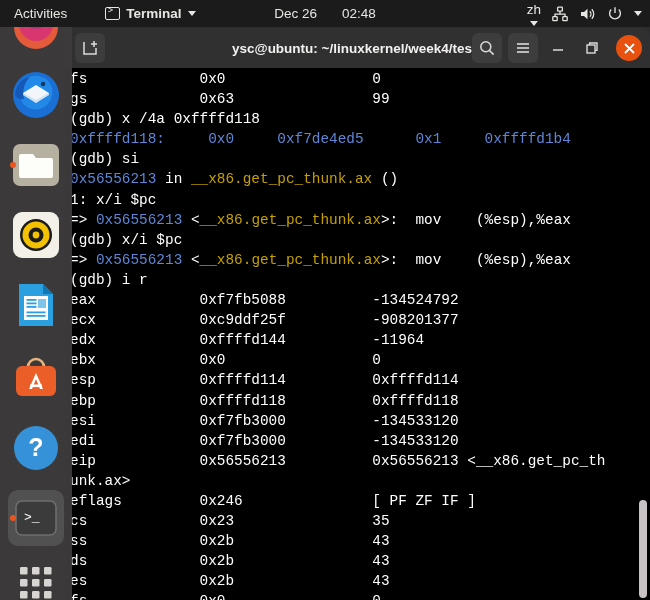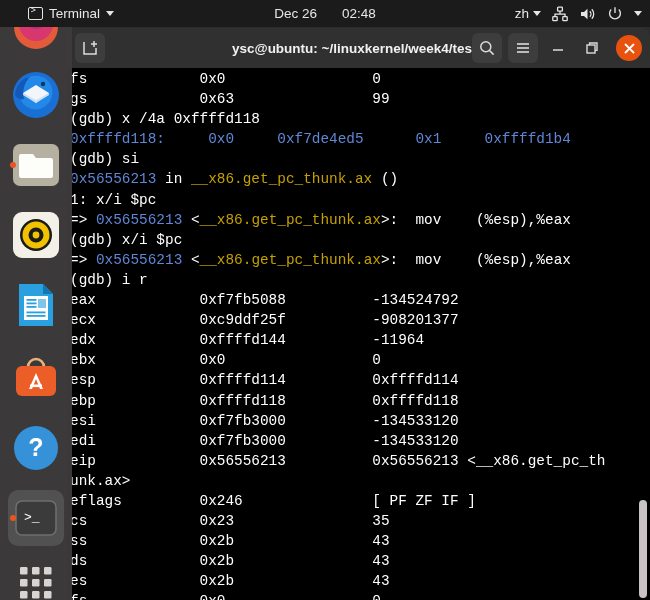--- a/index.html
+++ b/index.html
@@ -16,30 +16,30 @@
     position: absolute; top: 0; left: 0;
     width: 650px; height: 27px;
     background: #1b1b1b;
     display: flex; align-items: center;
     color: #e8e6e3;
     font-size: 13.5px;
     z-index: 40;
   }
   .tb-activities { padding: 0 10px 0 10px; margin-left: 4px; line-height: 27px; }
   .tb-app { display: flex; align-items: center; gap: 6px; margin-left: 28px; }
-  .tb-appname { font-weight: 400; }
+  .tb-appname { font-weight: 700; }
   .tb-clock {
     position: absolute; left: 50%; transform: translateX(-50%);
     display: flex; gap: 25px; font-weight: 400;
   }
   .tb-right {
     position: absolute; right: 8px;
     display: flex; align-items: center; gap: 11px;
   }
-  .tb-ime { display: flex; align-items: center; gap: 4px; }
+  .tb-ime { display: flex; align-items: center; gap: 4px; flex-direction: column; }
   .caret-down {
     width: 0; height: 0;
     border-left: 4.5px solid transparent;
     border-right: 4.5px solid transparent;
     border-top: 5px solid #e8e6e3;
     display: inline-block;
   }
   .term-mini-icon {
     width: 15px; height: 13px;
     border: 1.6px solid #e8e6e3; border-radius: 2px;
@@ -149,20 +149,21 @@
     font-family: "DejaVu Sans", sans-serif;
     white-space: nowrap;
   }
 </style>
 </head>
 <body>
 
 <div id="root">
 
   <div id="topbar">
+    <div class="tb-activities">Activities</div>
 
     <div class="tb-app">
       <span class="term-mini-icon"></span>
       <span class="tb-appname">Terminal</span>
       <span class="caret-down"></span>
     </div>
 
     <div class="tb-clock">
       <span>Dec 26</span>
       <span>02:48</span>

